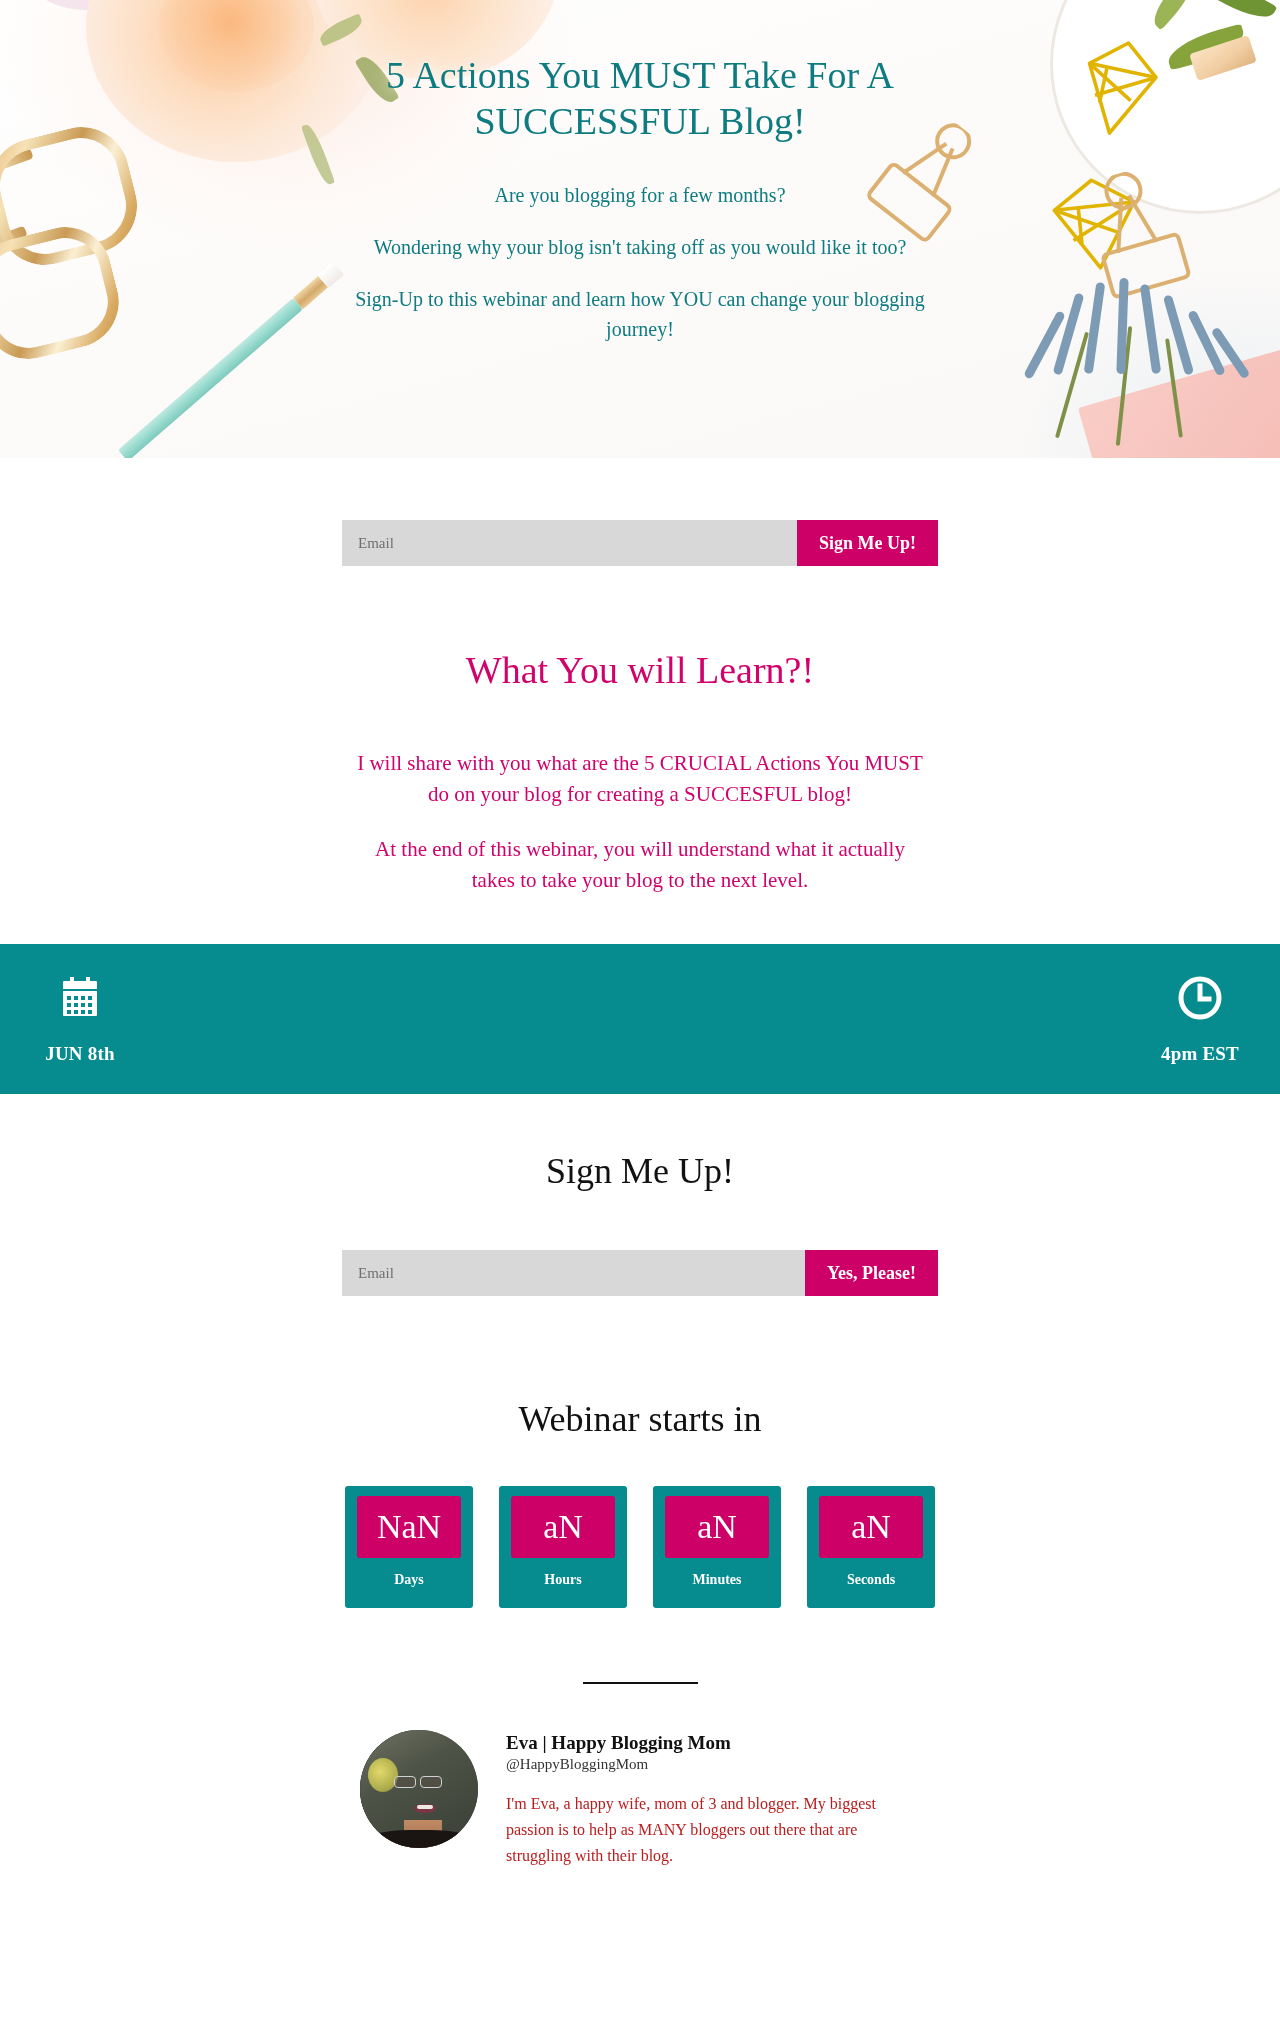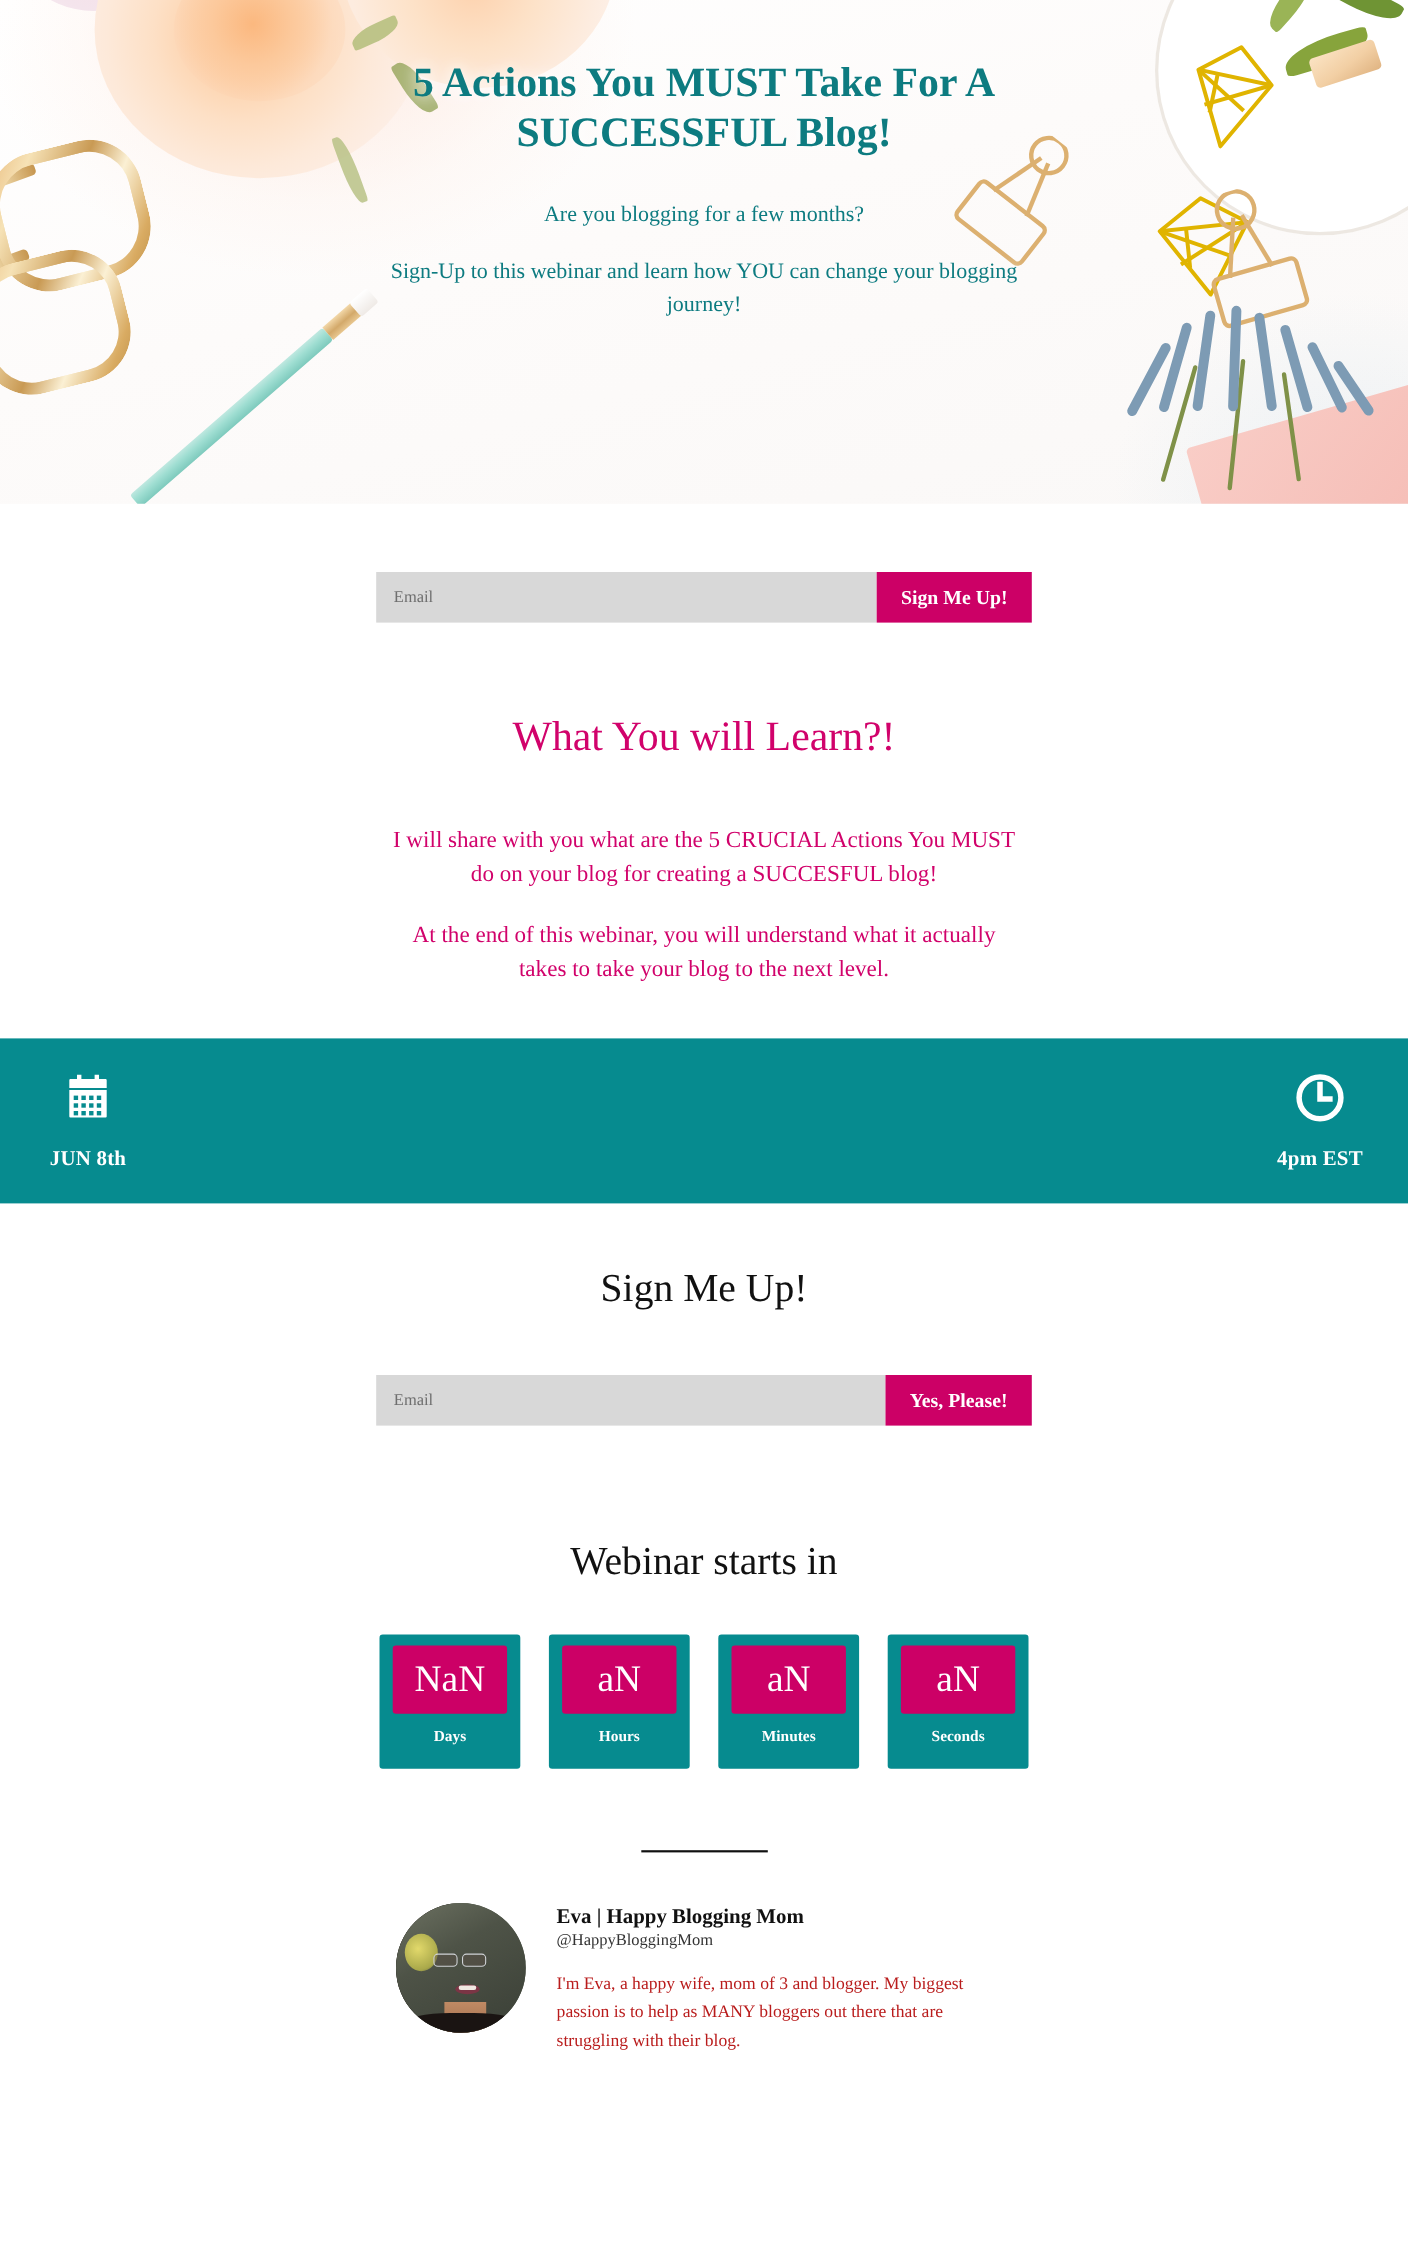--- a/index.html
+++ b/index.html
@@ -124,21 +124,21 @@
     position:absolute; right:-40px; bottom:-36px; width: 230px; height: 120px;
     background: linear-gradient(140deg,#f9c9c2,#f6b7af);
     transform: rotate(-16deg); border-radius:4px; opacity:.92;
   }
 
   .hero-content { position: relative; z-index: 5; padding-top: 52px; text-align: center; }
   .hero-title {
     color: #0d7b80;
     font-size: 38px;
     line-height: 1.22;
-    font-weight: bold;
+    font-weight: normal;
     width: 620px;
     margin: 0 auto;
     text-shadow: 0 0 12px rgba(255,255,255,0.95), 0 0 22px rgba(255,255,255,0.8);
   }
   .hero-sub {
     color: #0d7b80;
     font-size: 20px;
     line-height: 1.5;
     width: 610px;
     margin: 35px auto 0;
@@ -338,20 +338,21 @@
       <div class="sprig" style="left:206px;top:16px;height:90px;transform:rotate(-8deg);"></div>
       <div class="sprig" style="left:234px;top:26px;height:82px;transform:rotate(-16deg);"></div>
       <div class="sprig" style="left:262px;top:40px;height:70px;transform:rotate(-26deg);"></div>
       <div class="sprig" style="left:286px;top:56px;height:58px;transform:rotate(-34deg);"></div>
     </div>
   </div>
 
   <div class="hero-content">
     <h1 class="hero-title">5 Actions You MUST Take For A SUCCESSFUL Blog!</h1>
     <p class="hero-sub">Are you blogging for a few months?</p>
+    <p class="hero-sub">Wondering why your blog isn't taking off as you would like it too?</p>
     <p class="hero-sub">Sign-Up to this webinar and learn how YOU can change your blogging journey!</p>
   </div>
 </section>
 
 <div class="form-wrap">
   <form class="signup-form">
     <input class="email-input" type="text" placeholder="Email" style="">
     <button class="submit-btn" type="submit">Sign Me Up!</button>
   </form>
 </div>

